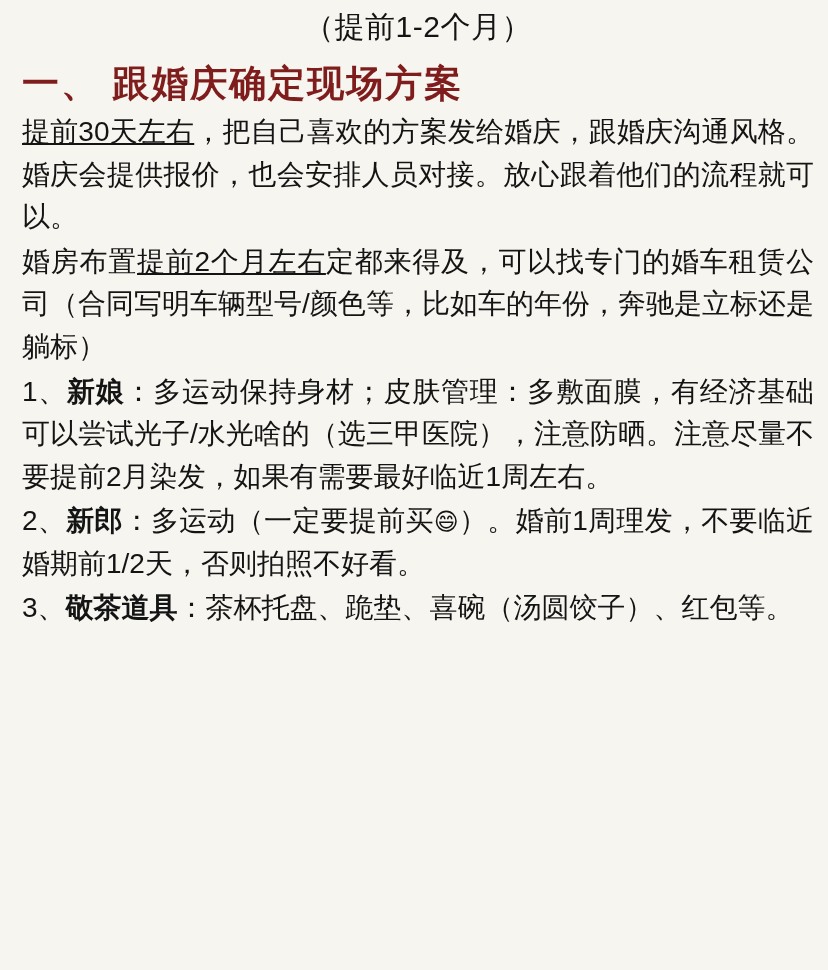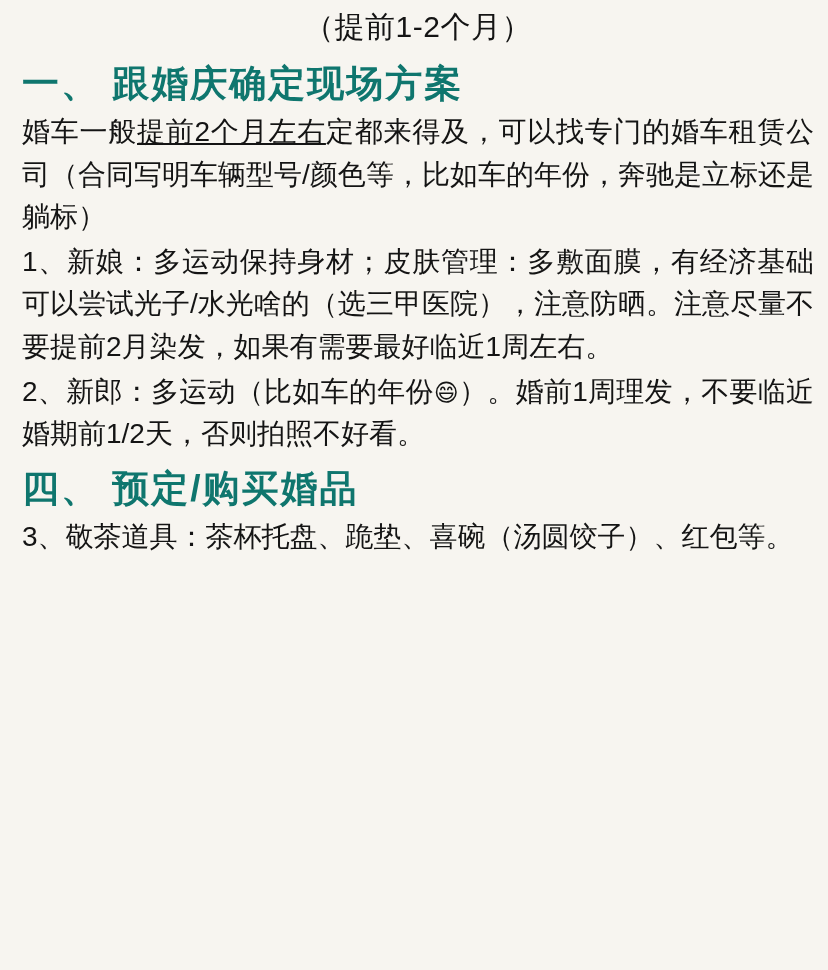--- a/index.html
+++ b/index.html
@@ -29,50 +29,50 @@
     padding-top: 4px;
     padding-bottom: 2px;
     color: #141414;
   }
   h2.heading {
     font-size: 37px;
     font-weight: bold;
     letter-spacing: 2px;
     margin: 10px 0 4px 0;
     line-height: 1.25;
-    color: #0f766e;
+    color: #7f1d1d;
   }
   .para {
     font-size: 28px;
     line-height: 1.52;
     margin: 0 0 2px 0;
     color: #141414;
     text-align: justify;
     text-justify: inter-ideograph;
   }
   .u {
     text-decoration: underline;
     text-underline-offset: 2px;
   }
   .b {
-    font-weight: normal;
+    font-weight: bold;
   }
   .emoji {
     font-size: 24px;
   }
   .blk {
     margin-bottom: 2px;
   }
 </style>
 </head>
 <body>
 
 <div class="page">
   <div class="top-line">（提前1-2个月）</div>
   <div id="sections">
       <h2 class="heading">一、 跟婚庆确定现场方案</h2>
-      <div class="para blk"><span>婚车一般</span><span class="u">提前2个月左右</span><span>定都来得及，可以找专门的婚车租赁公司（合同写明车辆型号/颜色等，比如车的年份，奔驰是立标还是躺标）</span></div>
+      <div class="para blk"><span class="u">提前30天左右</span><span>，把自己喜欢的方案发给婚庆，跟婚庆沟通风格。婚庆会提供报价，也会安排人员对接。放心跟着他们的流程就可以。</span></div>
+      <div class="para blk"><span>婚房布置</span><span class="u">提前2个月左右</span><span>定都来得及，可以找专门的婚车租赁公司（合同写明车辆型号/颜色等，比如车的年份，奔驰是立标还是躺标）</span></div>
       <div class="para blk"><span>1、</span><span class="b">新娘</span><span>：多运动保持身材；皮肤管理：多敷面膜，有经济基础可以尝试光子/水光啥的（选三甲医院），注意防晒。注意尽量不要提前2月染发，如果有需要最好临近1周左右。</span></div>
-      <div class="para blk"><span>2、</span><span class="b">新郎</span><span>：多运动（比如车的年份</span><span class="emoji">😄</span><span>）。婚前1周理发，不要临近婚期前1/2天，否则拍照不好看。</span></div>
-      <h2 class="heading">四、 预定/购买婚品</h2>
+      <div class="para blk"><span>2、</span><span class="b">新郎</span><span>：多运动（一定要提前买</span><span class="emoji">😄</span><span>）。婚前1周理发，不要临近婚期前1/2天，否则拍照不好看。</span></div>
       <div class="para blk"><span>3、</span><span class="b">敬茶道具</span><span>：茶杯托盘、跪垫、喜碗（汤圆饺子）、红包等。</span></div>
     </div>
 </div>
 
 </body></html>

